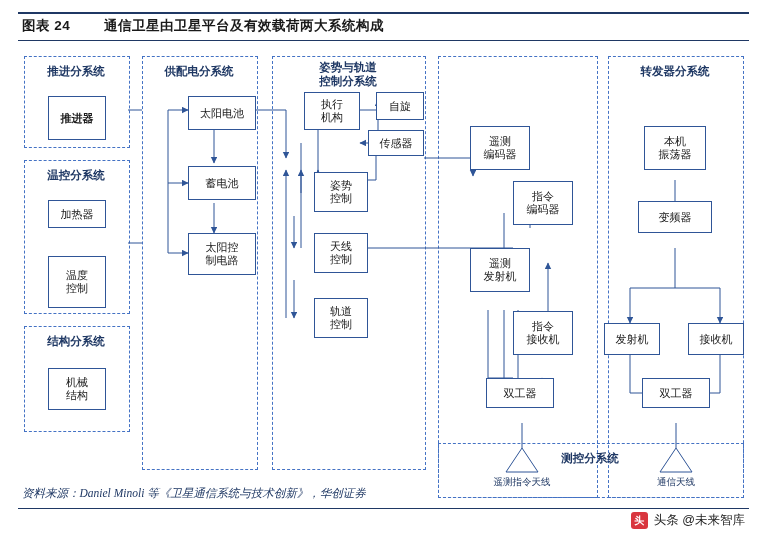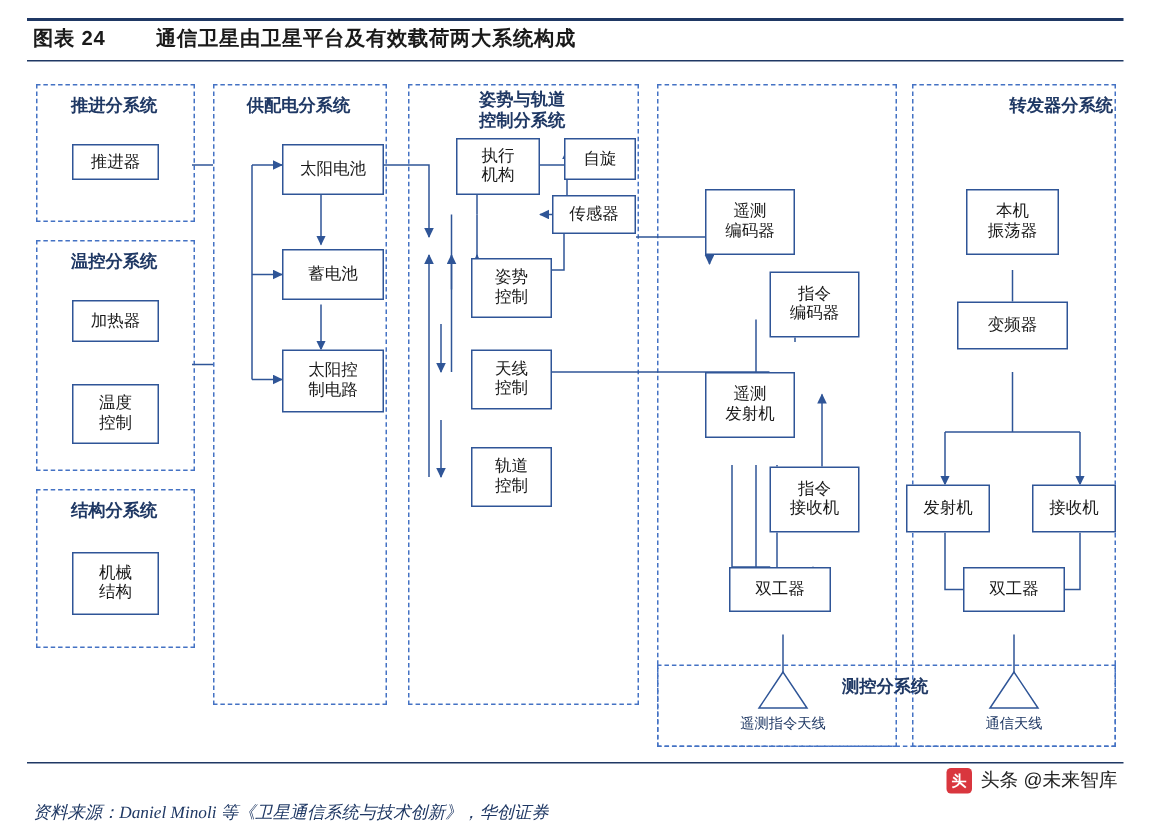--- a/index.html
+++ b/index.html
@@ -25,21 +25,20 @@
     font-size:13.5px;font-weight:bold;color:#1a1a1a;letter-spacing:0.5px;
   }
 
   
   .ftr-rule{position:absolute;left:18px;top:508px;width:731px;height:1px;background:#1f3864;}
   .ftr-src{
     position:absolute;left:22px;top:486px;
     font-size:11.5px;color:#1f3864;font-style:italic;
     font-family:"Liberation Serif","DejaVu Serif",serif;
     white-space:nowrap;
-    margin-top:48px;
   }
   .brand{
     position:absolute;right:22px;top:512px;
     display:flex;align-items:center;gap:6px;
   }
   .brand-logo{
     width:17px;height:17px;border-radius:3px;background:#d9363e;
     display:flex;align-items:center;justify-content:center;
     color:#fff;font-size:10px;font-weight:bold;
   }
@@ -99,21 +98,21 @@
     <div class="group" style="left:124px;top:8px;width:114px;height:412px;"></div>
     <div class="grp-title" style="left:124px;top:16px;width:114px;">供配电分系统</div>
 
     <div class="group" style="left:254px;top:8px;width:152px;height:412px;"></div>
     <div class="grp-title" style="left:254px;top:12px;width:152px;">姿势与轨道
 控制分系统</div>
 
     <div class="group" style="left:420px;top:8px;width:158px;height:440px;"></div>
 
     <div class="group" style="left:590px;top:8px;width:134px;height:440px;"></div>
-    <div class="grp-title" style="left:590px;top:16px;width:134px;text-align:right;">转发器分系统</div>
+    <div class="grp-title" style="left:590px;top:16px;width:134px;">转发器分系统</div>
 
     <div class="group" style="left:420px;top:395px;width:304px;height:53px;"></div>
     <div class="sub-title" style="left:420px;top:403px;width:304px;">测控分系统</div>
 
     <svg class="wires" viewBox="0 0 731 452">
       <defs>
         <marker id="ah" markerWidth="7" markerHeight="7" refX="6" refY="3.2" orient="auto">
           <path d="M0,0 L6.6,3.2 L0,6.4 z" fill="#2f5597"></path>
         </marker>
       </defs>
@@ -176,23 +175,23 @@
         <path d="M110,62 L124,62" marker-end="none"></path>
         <path d="M110,195 L124,195" marker-end="none"></path>
       </g>
 
       <g fill="#ffffff" stroke="#2f5597" stroke-width="1">
         <path d="M504,400 L488,424 L520,424 z"></path>
         <path d="M658,400 L642,424 L674,424 z"></path>
       </g>
     </svg>
 
-    <div class="node" style="left:30px;top:48px;width:58px;height:24px;">推进器</div>
+    <div class="node" style="left:30px;top:48px;width:58px;height:44px;font-weight:bold;">推进器</div>
     <div class="node" style="left:30px;top:152px;width:58px;height:28px;text-align:center;">加热器</div>
-    <div class="node" style="left:30px;top:208px;width:58px;height:40px;">温度
+    <div class="node" style="left:30px;top:208px;width:58px;height:52px;">温度
 控制</div>
     <div class="node" style="left:30px;top:320px;width:58px;height:42px;">机械
 结构</div>
 
     <div class="node" style="left:170px;top:118px;width:68px;height:34px;">蓄电池</div>
     <div class="node" style="left:170px;top:48px;width:68px;height:34px;">太阳电池</div>
     <div class="node" style="left:170px;top:185px;width:68px;height:42px;">太阳控
 制电路</div>
 
     <div class="node" style="left:286px;top:44px;width:56px;height:38px;">执行

